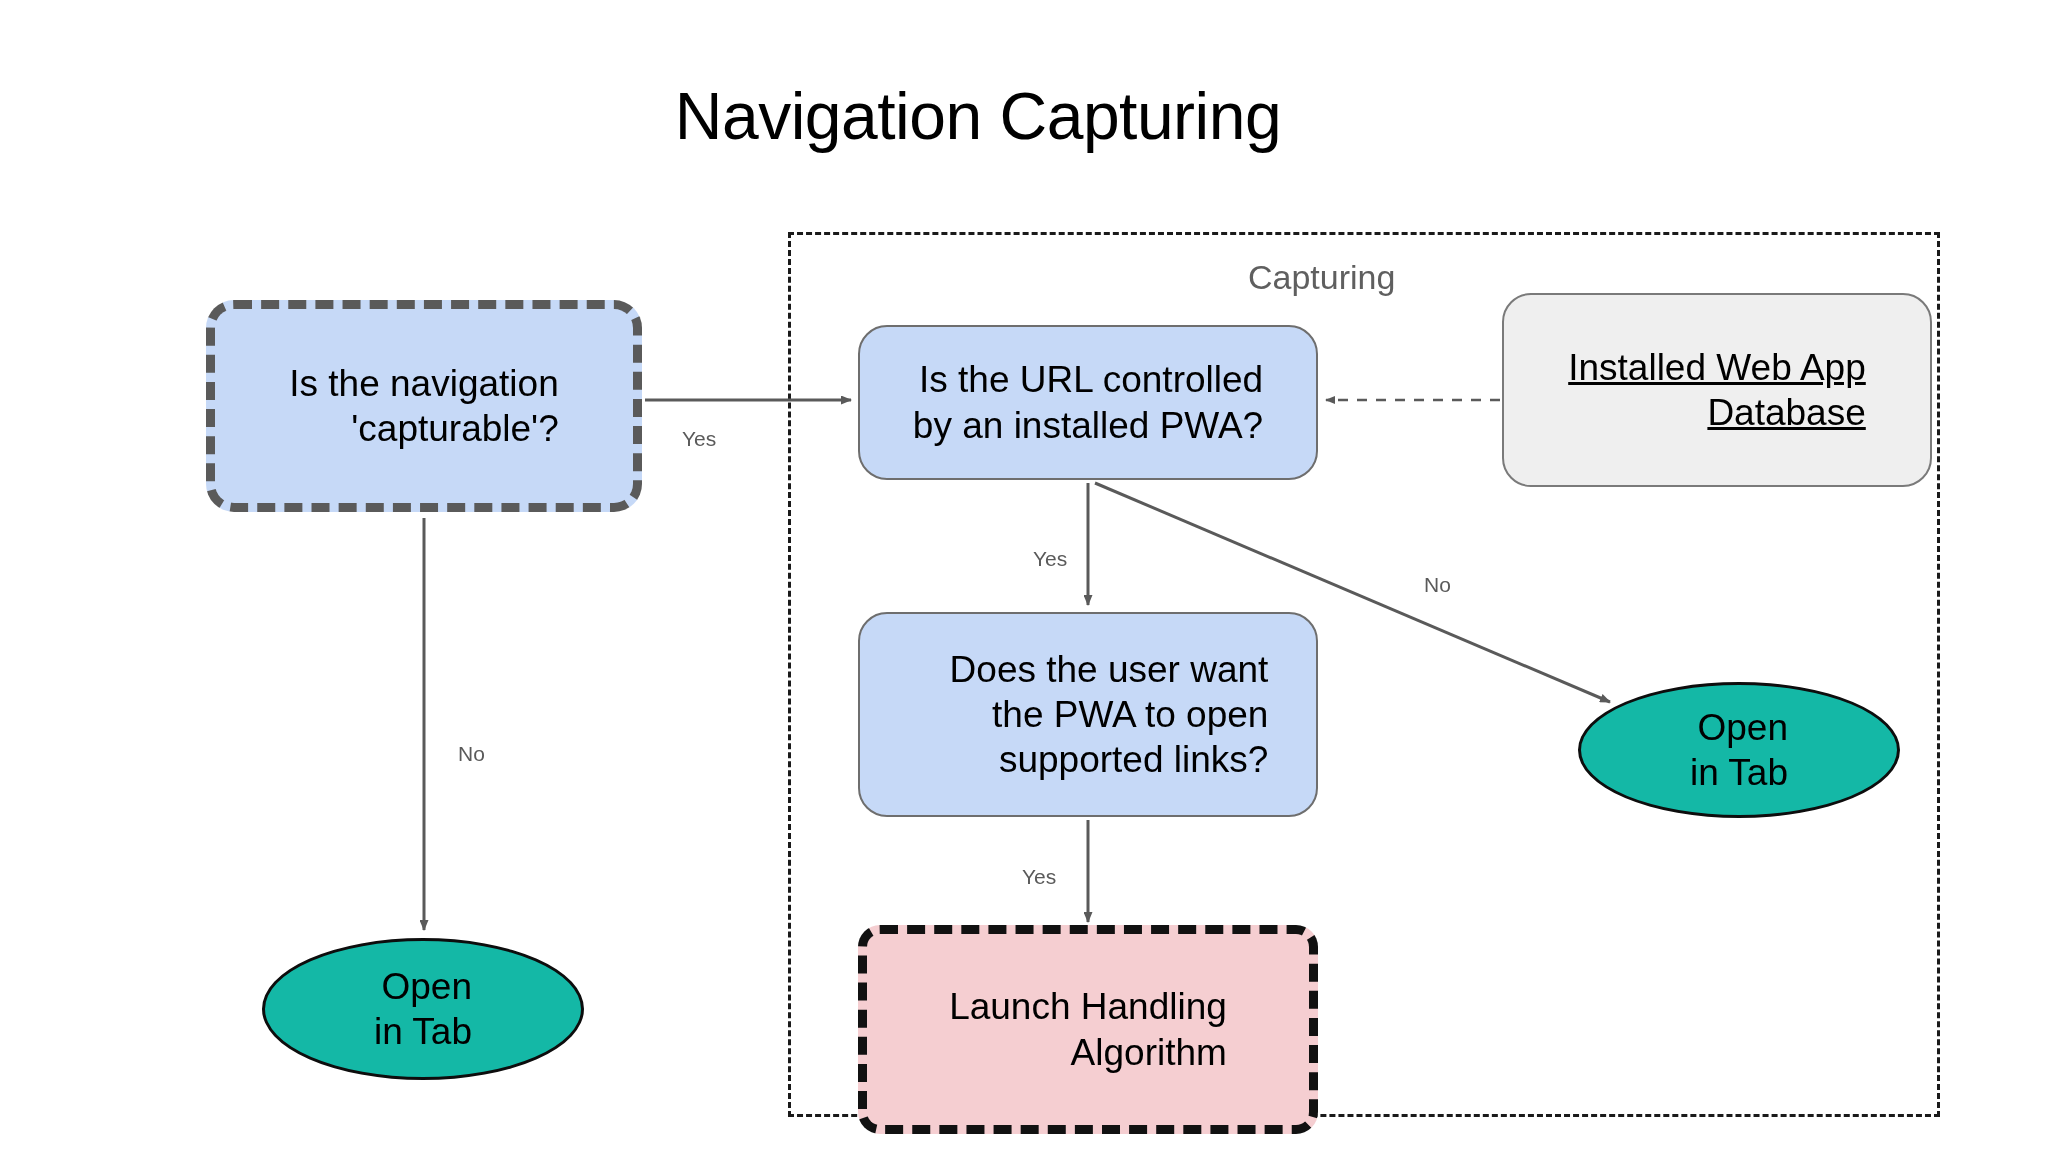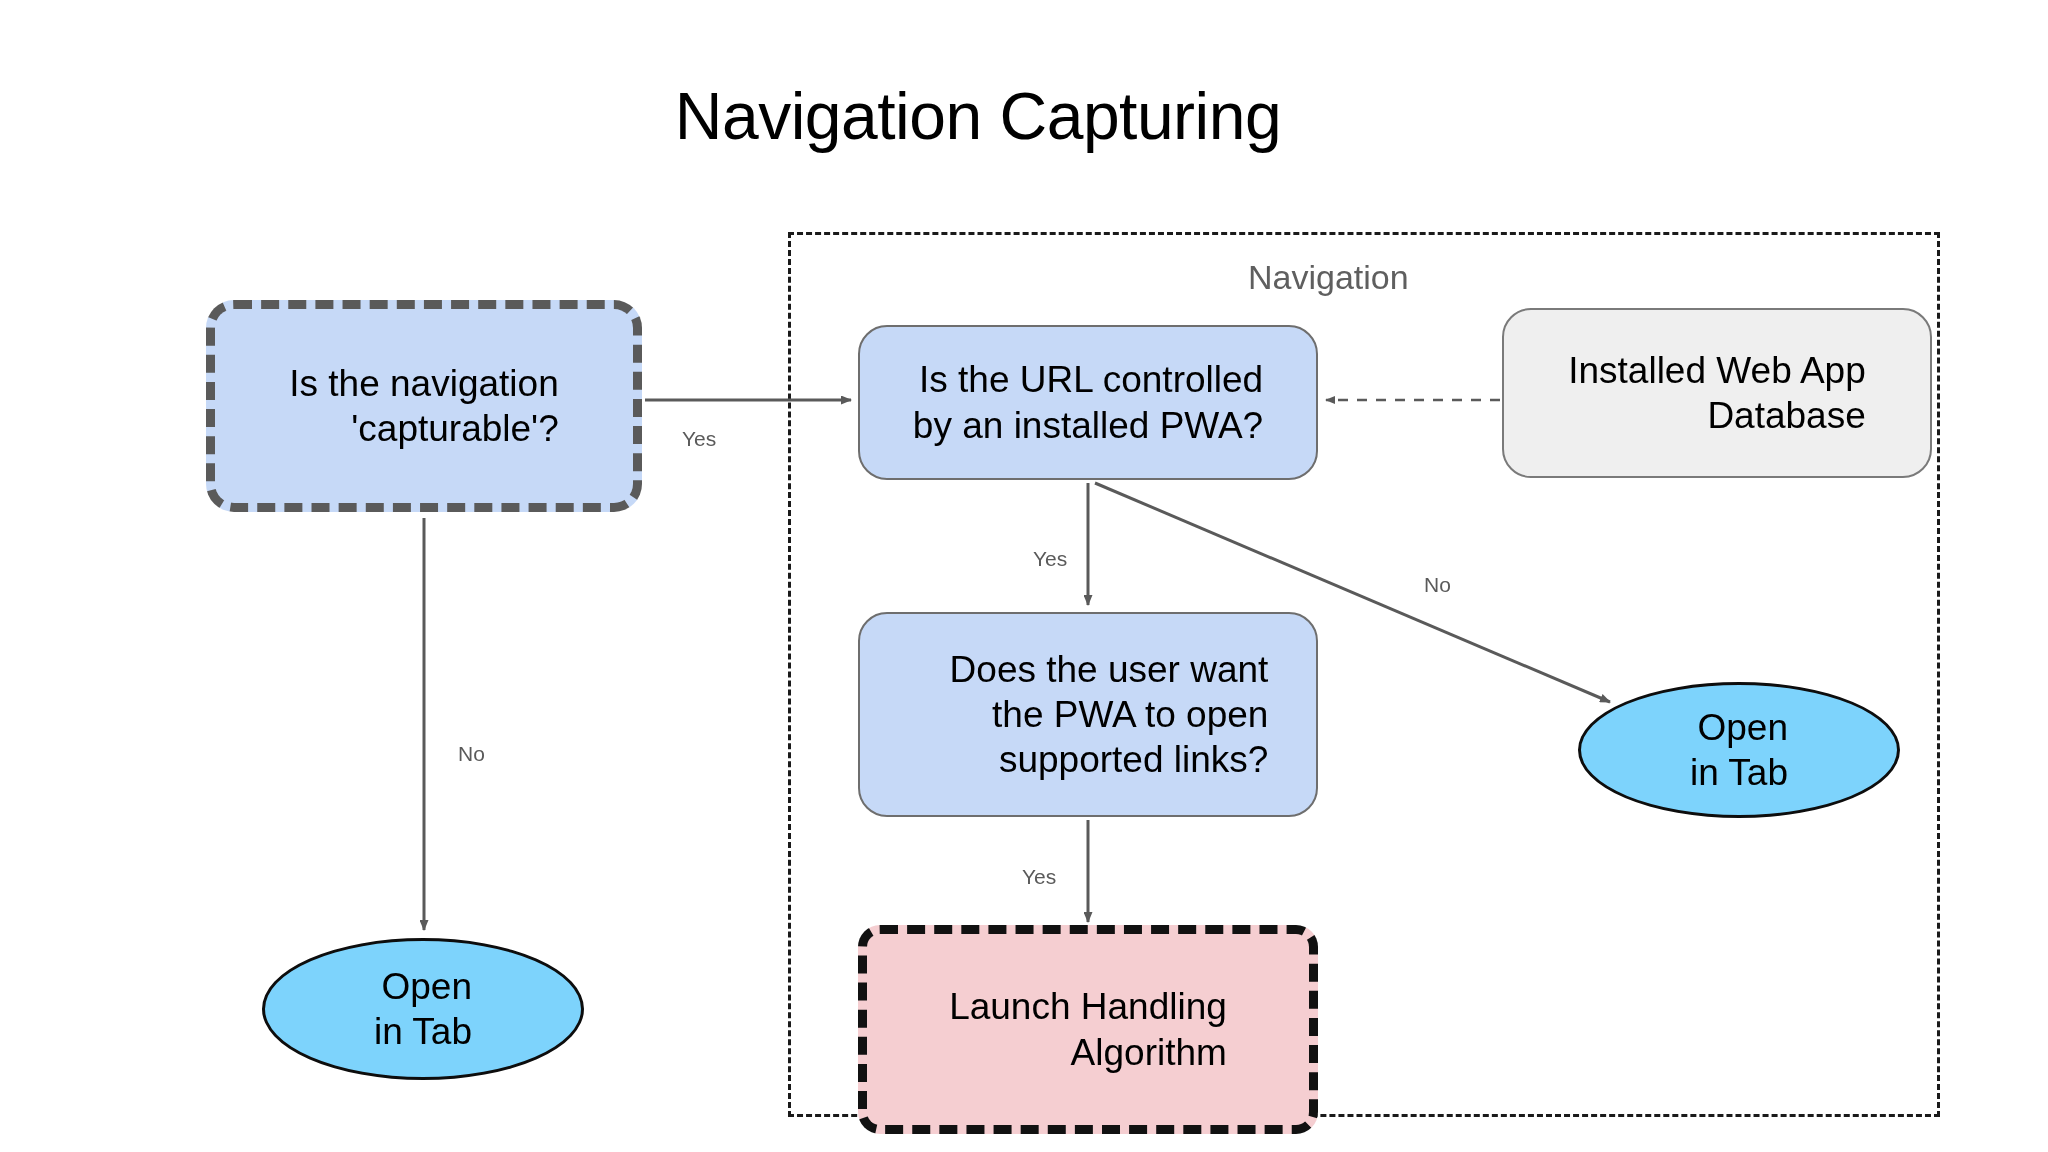--- a/index.html
+++ b/index.html
@@ -83,21 +83,21 @@
     border-radius: 22px;
   }
 
   .dashed-blue-box {
     background: #c6d9f7;
     border: 9px dashed #5a5a5a;
     border-radius: 28px;
   }
 
   .terminal-ellipse {
-    background: #7dd3fc;
+    background: #14b8a6;
     border: 3px solid #0d0d0d;
     border-radius: 50%;
   }
 
   
   #node-is-capturable {
     left: 206px;
     top: 300px;
     width: 436px;
     height: 212px;
@@ -105,24 +105,25 @@
   }
   #node-url-controlled {
     left: 858px;
     top: 325px;
     width: 460px;
     height: 155px;
     font-size: 37px;
   }
   #node-installed-db {
     left: 1502px;
-    top: 308px;
+    top: 293px;
     width: 430px;
-    height: 170px;
-    font-size: 37px;
+    height: 194px;
+    font-size: 37px;
+    text-decoration: underline;
   }
   #node-user-want {
     left: 858px;
     top: 612px;
     width: 460px;
     height: 205px;
     font-size: 37px;
     padding-left: 42px;
   }
   #node-launch-handling {
@@ -171,21 +172,21 @@
   #edge-label-yes-user-want  { left: 1022px; top: 865px; }
 </style>
 </head>
 <body>
 
 <div id="stage">
 
   <div id="diagram-title">Navigation Capturing</div>
 
   <div id="capturable-group"></div>
-  <div id="capturable-group-label">Navigation</div>
+  <div id="capturable-group-label">Capturing</div>
 
   <svg id="edge-layer" viewBox="0 0 2048 1152" width="2048" height="1152">
     <defs>
       <marker id="arrowhead" markerWidth="11" markerHeight="9" refX="10" refY="4.5" orient="auto" markerUnits="userSpaceOnUse">
         <path d="M0,0 L11,4.5 L0,9 z" fill="#5a5a5a"></path>
       </marker>
       <marker id="arrowhead-sm" markerWidth="10" markerHeight="8" refX="9" refY="4" orient="auto" markerUnits="userSpaceOnUse">
         <path d="M0,0 L10,4 L0,8 z" fill="#5a5a5a"></path>
       </marker>
     </defs>

